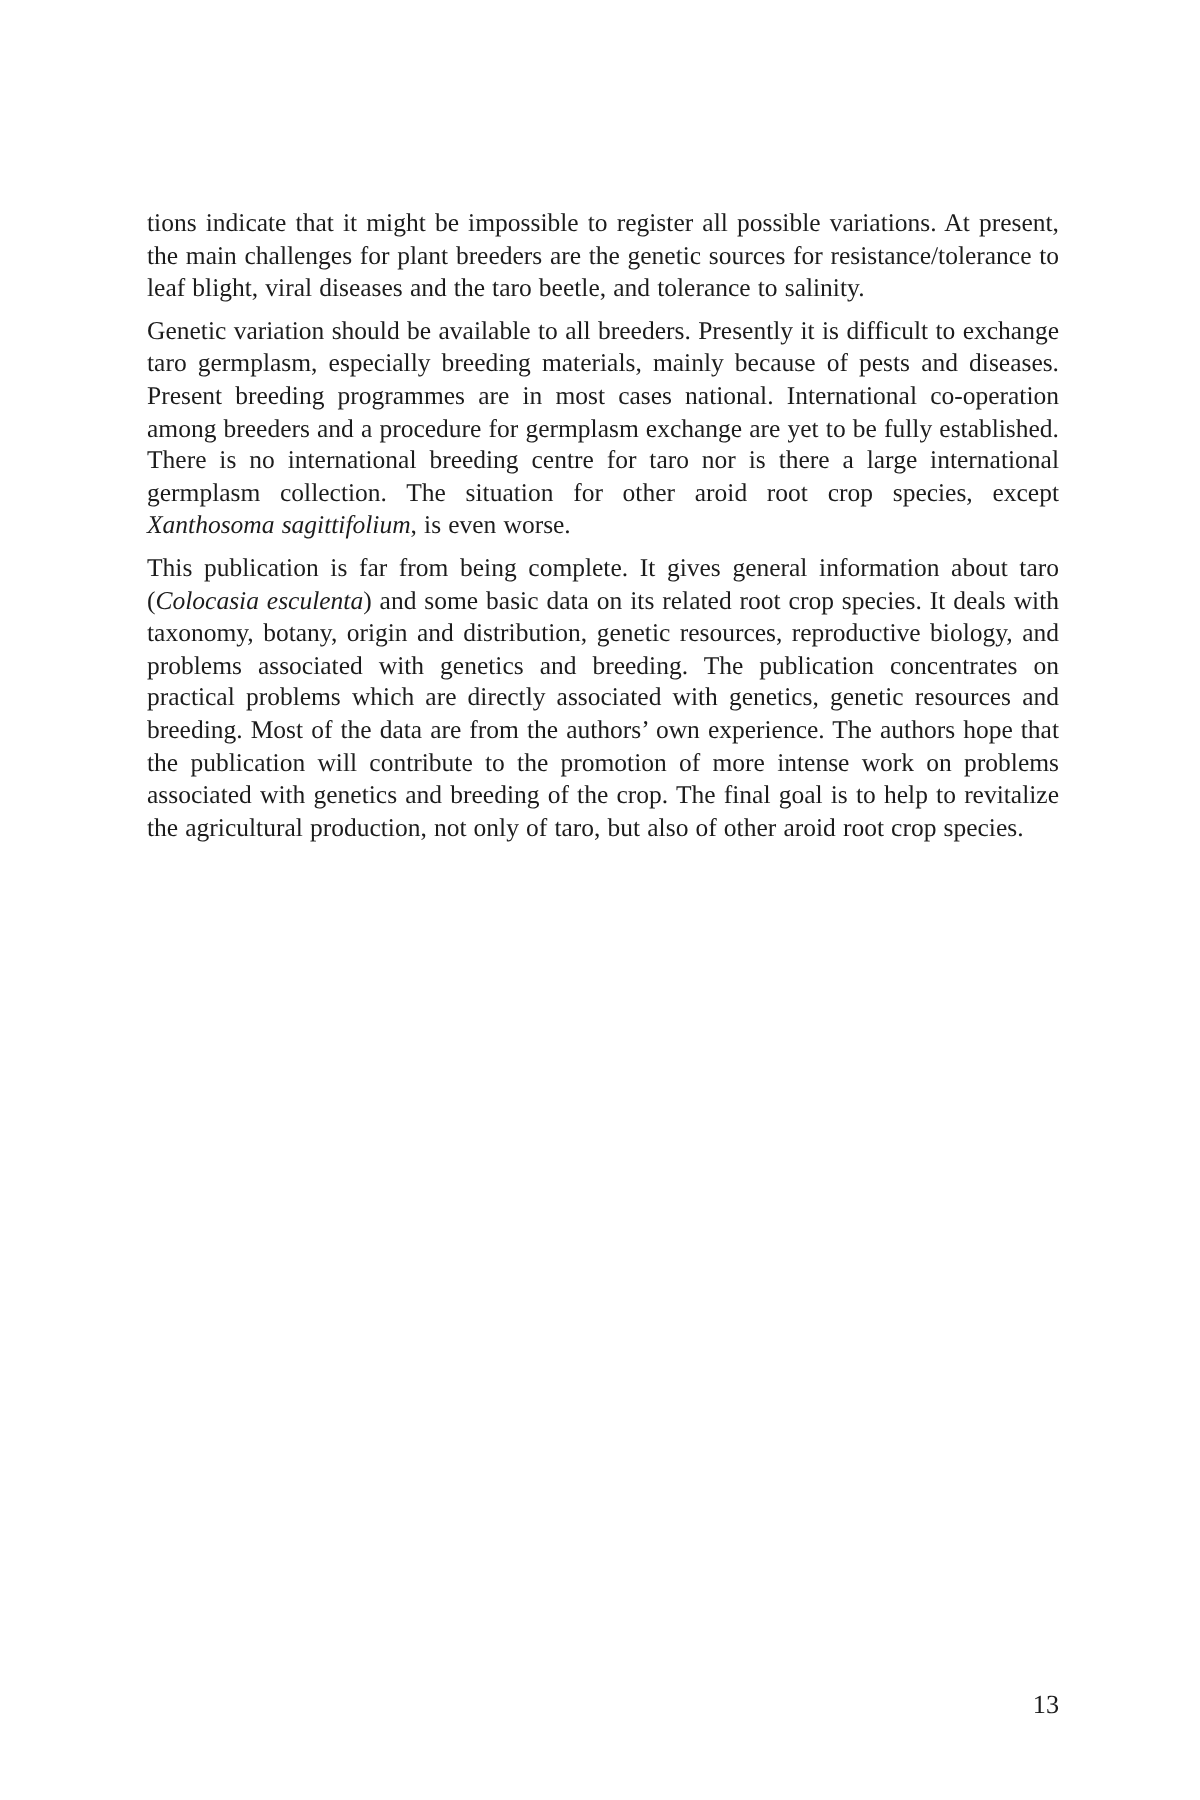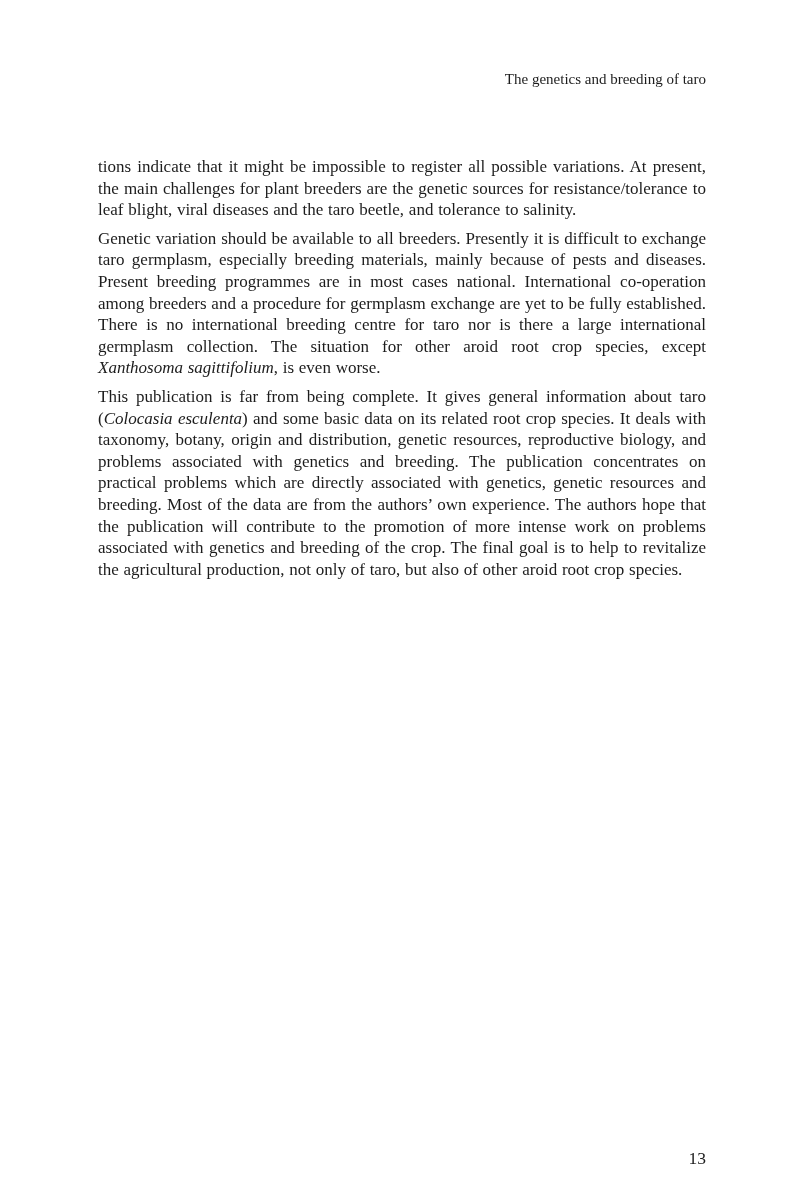--- a/index.html
+++ b/index.html
@@ -21,52 +21,51 @@
     top: 70px;
     left: 98px;
     width: 608px;
     text-align: right;
     font-size: 15px;
     line-height: 18px;
     color: #1c1c1c;
   }
   .content {
     position: absolute;
-    top: 156px;
+    top: 138px;
     left: 98px;
     width: 608px;
   }
   .content p {
     margin: 0 0 7px 0;
     font-size: 17px;
     line-height: 21.6px;
     text-align: justify;
     text-justify: inter-word;
     word-spacing: 0.5px;
     hyphens: auto;
     -webkit-hyphens: auto;
   }
   .content p i {
   }
   .page-number {
     position: absolute;
     right: 94px;
-    bottom: 32px;
+    bottom: 54px;
     font-size: 17.5px;
     line-height: 20px;
     color: #1c1c1c;
     margin-top: 46px;
   }
 </style>
 </head>
 <body>
 
 <div class="page">
 
-  <div class="running-header">The genetics and breeding of taro</div>
 
   <div class="content">
     <p><span>tions indicate that it might be impossible to register all possible variations. At present, the main challenges for plant breeders are the genetic sources for resistance/tolerance to leaf blight, viral diseases and the taro beetle, and tolerance to salinity.</span></p>
     <p><span>Genetic variation should be available to all breeders. Presently it is difficult to exchange taro germplasm, especially breeding materials, mainly because of pests and diseases. Present breeding programmes are in most cases national. International co-operation among breeders and a procedure for germplasm exchange are yet to be fully established. There is no international breeding centre for taro nor is there a large international germplasm collection. The situation for other aroid root crop species, except </span><i>Xanthosoma sagittifolium</i><span>, is even worse.</span></p>
     <p><span>This publication is far from being complete. It gives general information about taro (</span><i>Colocasia esculenta</i><span>) and some basic data on its related root crop species. It deals with taxonomy, botany, origin and distribution, genetic resources, reproductive biology, and problems associated with genetics and breeding. The publication concentrates on practical problems which are directly associated with genetics, genetic resources and breeding. Most of the data are from the authors’ own experience. The authors hope that the publication will contribute to the promotion of more intense work on problems associated with genetics and breeding of the crop. The final goal is to help to revitalize the agricultural production, not only of taro, but also of other aroid root crop species.</span></p>
   </div>
 
   <div class="page-number">13</div>
 
 </div>

